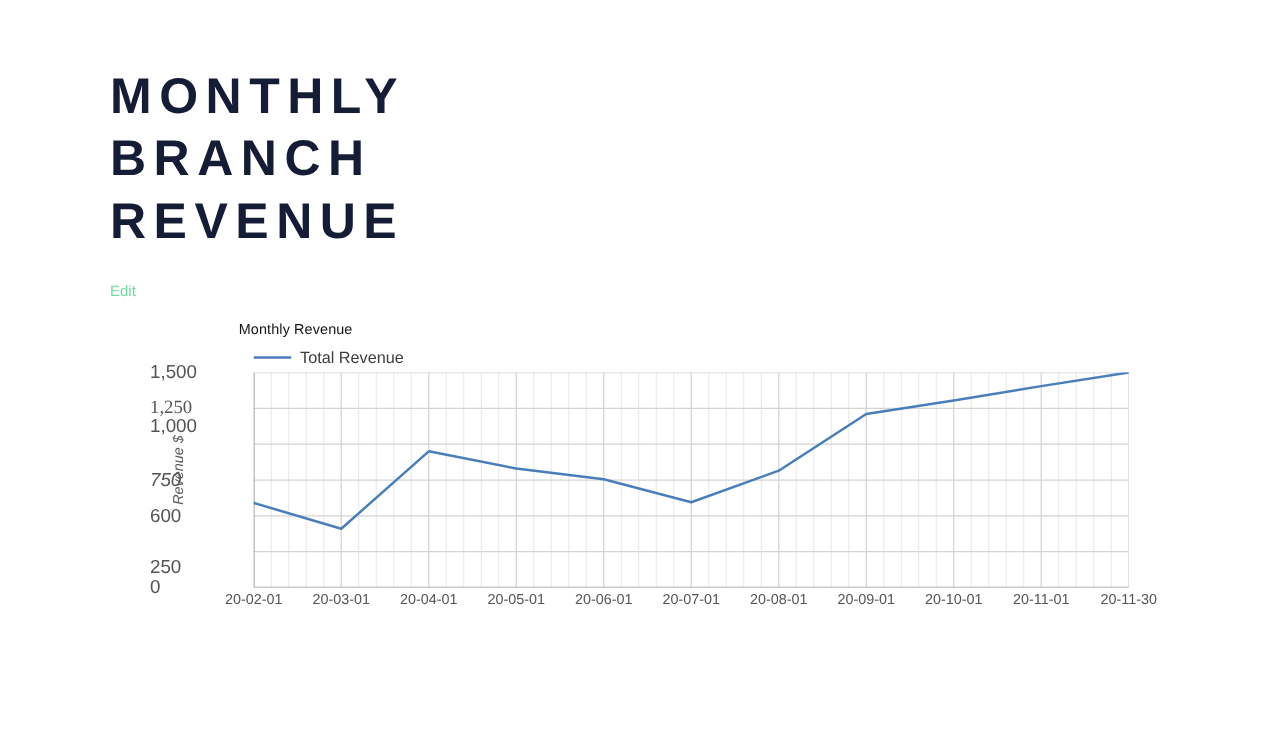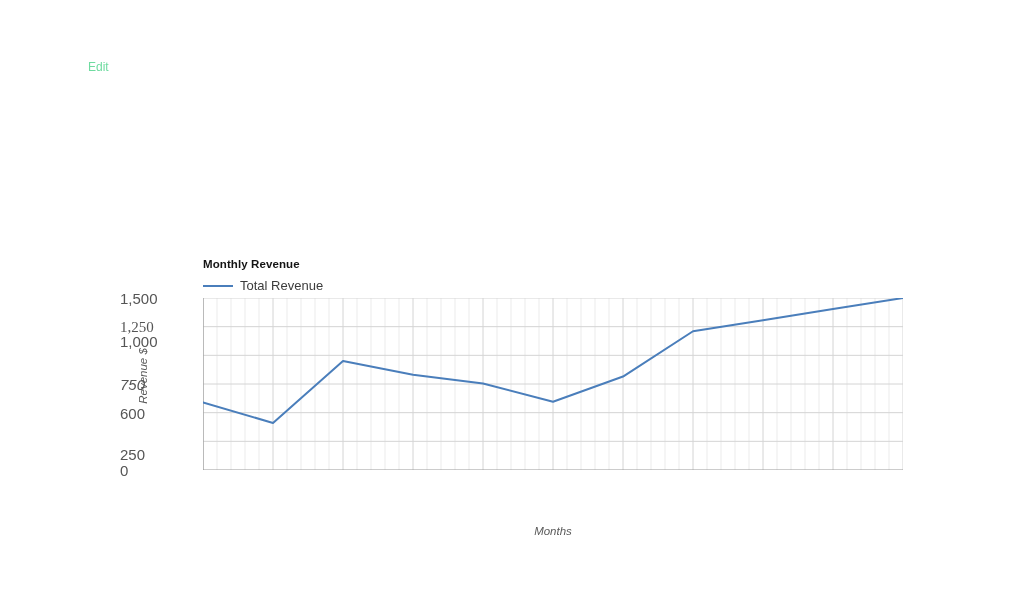--- a/index.html
+++ b/index.html
@@ -29,41 +29,41 @@
     font-weight: bold;
     line-height: 50px;
     letter-spacing: 6px;
     text-transform: uppercase;
     color: #141d35;
     margin: 0;
     width: 430px;
   }
   .edit-link {
     display: inline-block;
-    margin-top: 8px;
+    margin-top: 24px;
     font-size: 12px;
     color: #6fdba0;
     text-decoration: none;
     cursor: pointer;
   }
 
   
   .chart-block {
     position: absolute;
     left: 120px;
     top: 258px;
     width: 800px;
     height: 285px;
   }
   .chart-title {
     position: absolute;
-    left: 83px;
+    left: 71px;
     top: 0px;
     font-size: 11.5px;
-    font-weight: bold;
+    font-weight: normal;
     color: #141414;
     letter-spacing: 0.1px;
   }
   .chart-legend {
     position: absolute;
     left: 83px;
     top: 20px;
     display: flex;
     align-items: center;
     gap: 7px;
@@ -144,20 +144,21 @@
   .plot-svg {
     position: absolute;
     left: 83px;
     top: 0px;
   }
 </style>
 </head>
 <body>
 
 <div class="page-header">
+  <h1 class="page-title">Monthly Branch Revenue</h1>
   <a class="edit-link">Edit</a>
 </div>
 
 <div class="chart-block">
 
   <div class="chart-title">Monthly Revenue</div>
 
   <div class="chart-legend">
     <span class="legend-swatch"></span>
     <span class="legend-label">Total Revenue</span>
@@ -239,16 +240,28 @@
           <line x1="0" y1="28.666666666666657" x2="700" y2="28.666666666666657"></line>
           <line x1="0" y1="0" x2="700" y2="0"></line>
         </g>
       <g stroke="#9a9a9a" stroke-width="1.2">
           <line x1="0" y1="172" x2="700" y2="172"></line>
           <line x1="0" y1="0" x2="0" y2="172"></line>
         </g>
       <polyline fill="none" stroke="#4a7ebb" stroke-width="2" stroke-linejoin="round" stroke-linecap="round" points="0.00,104.35 70.00,124.99 140.00,63.07 210.00,76.83 280.00,85.43 350.00,103.77 420.00,78.55 490.00,33.25 560.00,22.36 630.00,10.89 700.00,0.00"></polyline>
     </svg>
 
-
-    <div class="x-axis-title">Months</div>
+    <div class="x-tick-labels">
+        <div class="x-tick-label" style="left: 0px;">20-02-01</div>
+        <div class="x-tick-label" style="left: 70px;">20-03-01</div>
+        <div class="x-tick-label" style="left: 140px;">20-04-01</div>
+        <div class="x-tick-label" style="left: 210px;">20-05-01</div>
+        <div class="x-tick-label" style="left: 280px;">20-06-01</div>
+        <div class="x-tick-label" style="left: 350px;">20-07-01</div>
+        <div class="x-tick-label" style="left: 420px;">20-08-01</div>
+        <div class="x-tick-label" style="left: 490px;">20-09-01</div>
+        <div class="x-tick-label" style="left: 560px;">20-10-01</div>
+        <div class="x-tick-label" style="left: 630px;">20-11-01</div>
+        <div class="x-tick-label" style="left: 700px;">20-11-30</div>
+      </div>
+
   </div>
 </div>
 
 </body></html>

